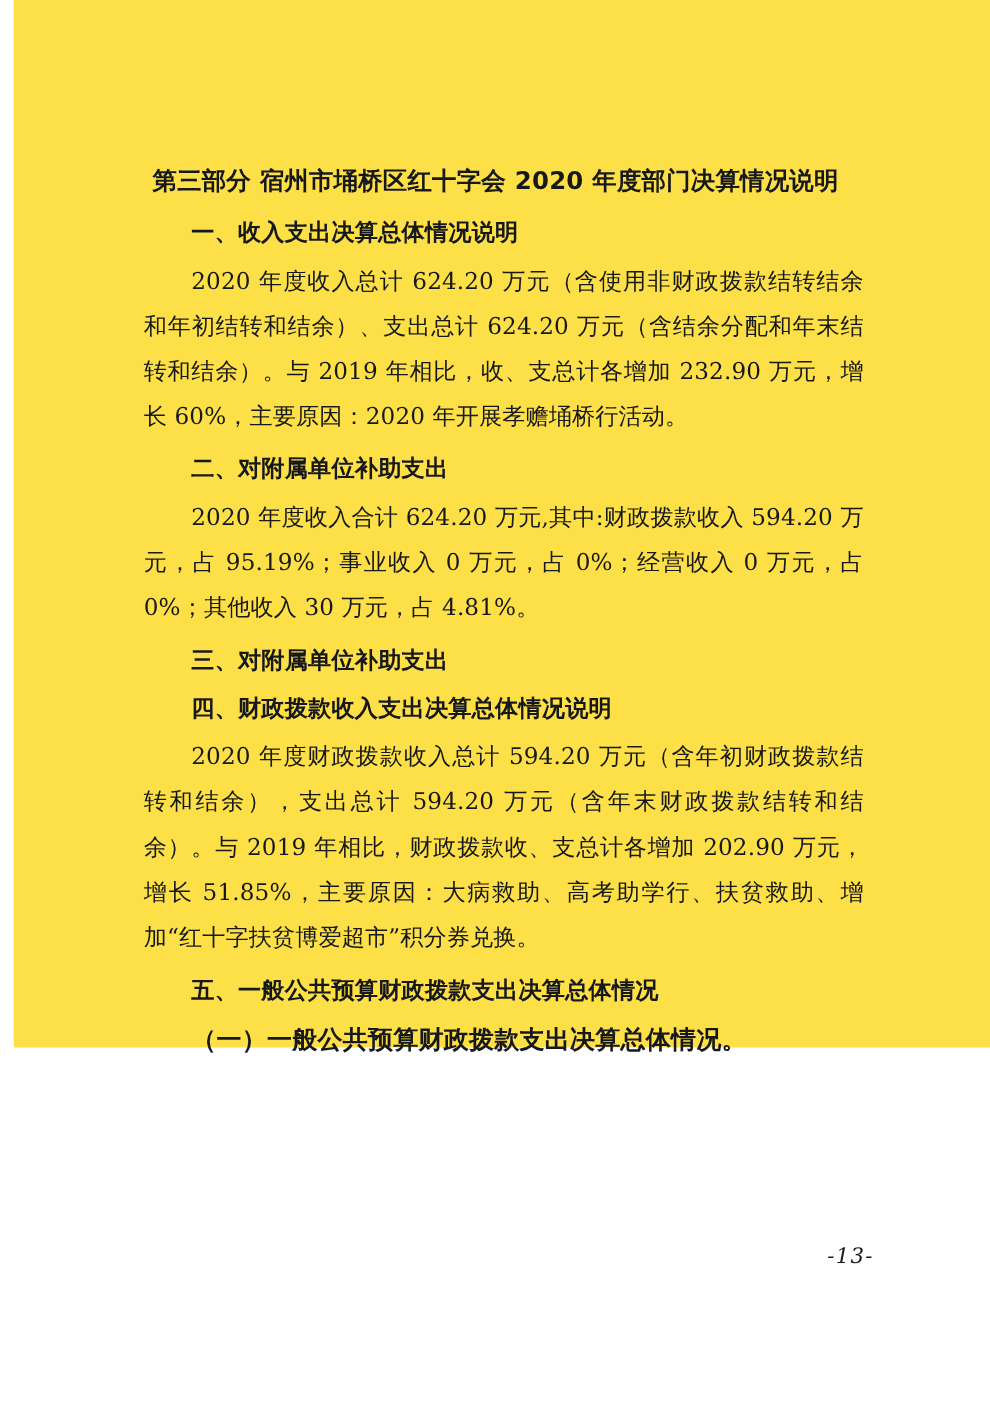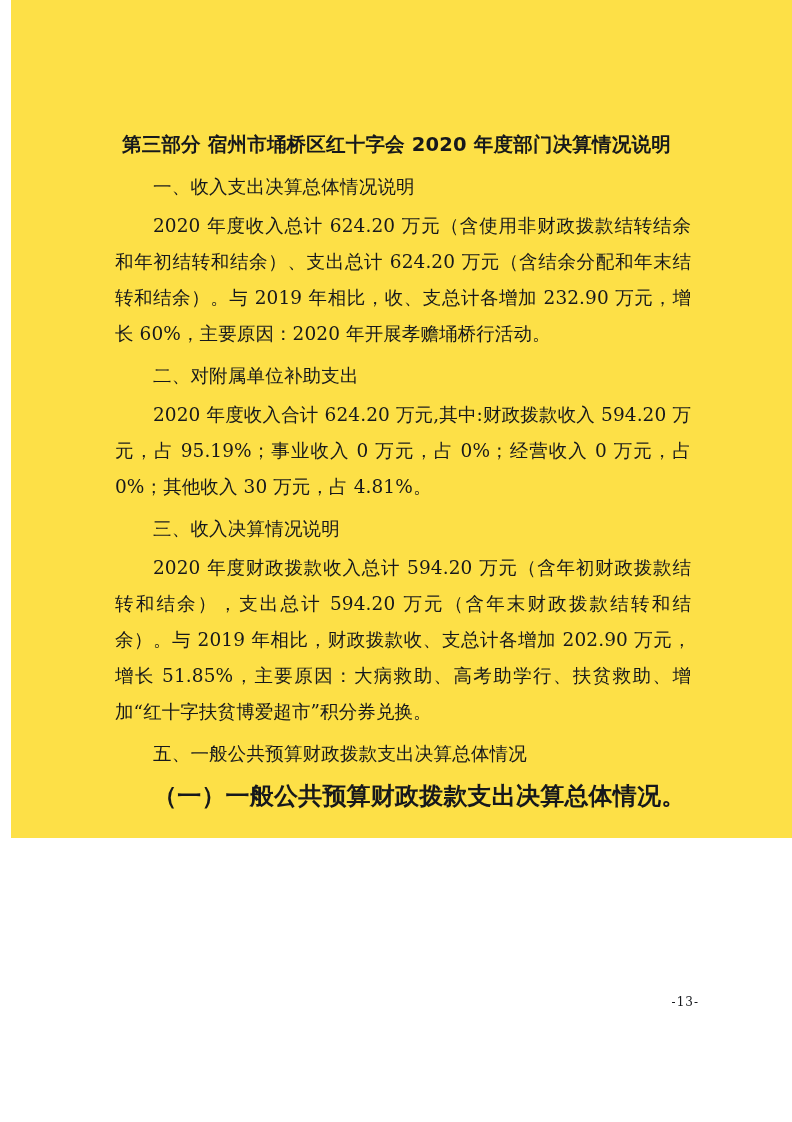--- a/index.html
+++ b/index.html
@@ -33,71 +33,73 @@
     font-weight: bold;
     font-size: 19.5px;
     letter-spacing: 0.2px;
     line-height: 1.5;
     margin: 0 0 14px 0;
     text-align: left;
     text-indent: 7px;
   }
   .section-heading {
     font-family: "DejaVu Sans", "Liberation Sans", sans-serif;
-    font-weight: normal;
+    font-weight: bold;
     font-size: 18.5px;
     line-height: 1.55;
     margin: 10px 0 6px 0;
     text-indent: 38px;
     letter-spacing: 0.2px;
   }
   .para {
     font-size: 18.5px;
     line-height: 1.95;
     margin: 0 16px 2px 0;
     text-indent: 38px;
     text-align: justify;
     text-justify: inter-ideograph;
     letter-spacing: 0.1px;
   }
   .sub-heading {
     font-family: "DejaVu Sans", "Liberation Sans", sans-serif;
     font-weight: bold;
-    font-size: 24px;
+    font-size: 20px;
     line-height: 1.6;
     margin: 8px 0 2px 0;
     text-indent: 38px;
     letter-spacing: 0.2px;
   }
   .page-number {
     position: absolute;
     right: 104px;
     top: 995px;
-    font-size: 12px;
+    font-size: 17px;
     font-family: "DejaVu Serif", "Liberation Serif", serif;
     color: #16181c;
     letter-spacing: 1px;
+    font-style: italic;
   }
 </style>
 </head>
 <body>
 
 <div class="page">
   <div class="content">
 
     <h1 class="doc-title">第三部分 宿州市埇桥区红十字会 2020 年度部门决算情况说明</h1>
 
     <h2 class="section-heading">一、收入支出决算总体情况说明</h2>
     <p class="para">2020 年度收入总计 624.20 万元（含使用非财政拨款结转结余和年初结转和结余）、支出总计 624.20 万元（含结余分配和年末结转和结余）。与 2019 年相比，收、支总计各增加 232.90 万元，增长 60%，主要原因：2020 年开展孝赡埇桥行活动。</p>
 
     <h2 class="section-heading">二、对附属单位补助支出</h2>
     <p class="para">2020 年度收入合计 624.20 万元,其中:财政拨款收入 594.20 万元，占 95.19%；事业收入 0 万元，占 0%；经营收入 0 万元，占 0%；其他收入 30 万元，占 4.81%。</p>
 
-    <h2 class="section-heading">三、收入决算情况说明</h2>
+    <h2 class="section-heading">三、对附属单位补助支出</h2>
 
+    <h2 class="section-heading">四、财政拨款收入支出决算总体情况说明</h2>
     <p class="para">2020 年度财政拨款收入总计 594.20 万元（含年初财政拨款结转和结余），支出总计 594.20 万元（含年末财政拨款结转和结余）。与 2019 年相比，财政拨款收、支总计各增加 202.90 万元，增长 51.85%，主要原因：大病救助、高考助学行、扶贫救助、增加“红十字扶贫博爱超市”积分券兑换。</p>
 
     <h2 class="section-heading">五、一般公共预算财政拨款支出决算总体情况</h2>
     <p class="sub-heading">（一）一般公共预算财政拨款支出决算总体情况。</p>
 
   </div>
 
   <div class="page-number">-13-</div>
 </div>
 

